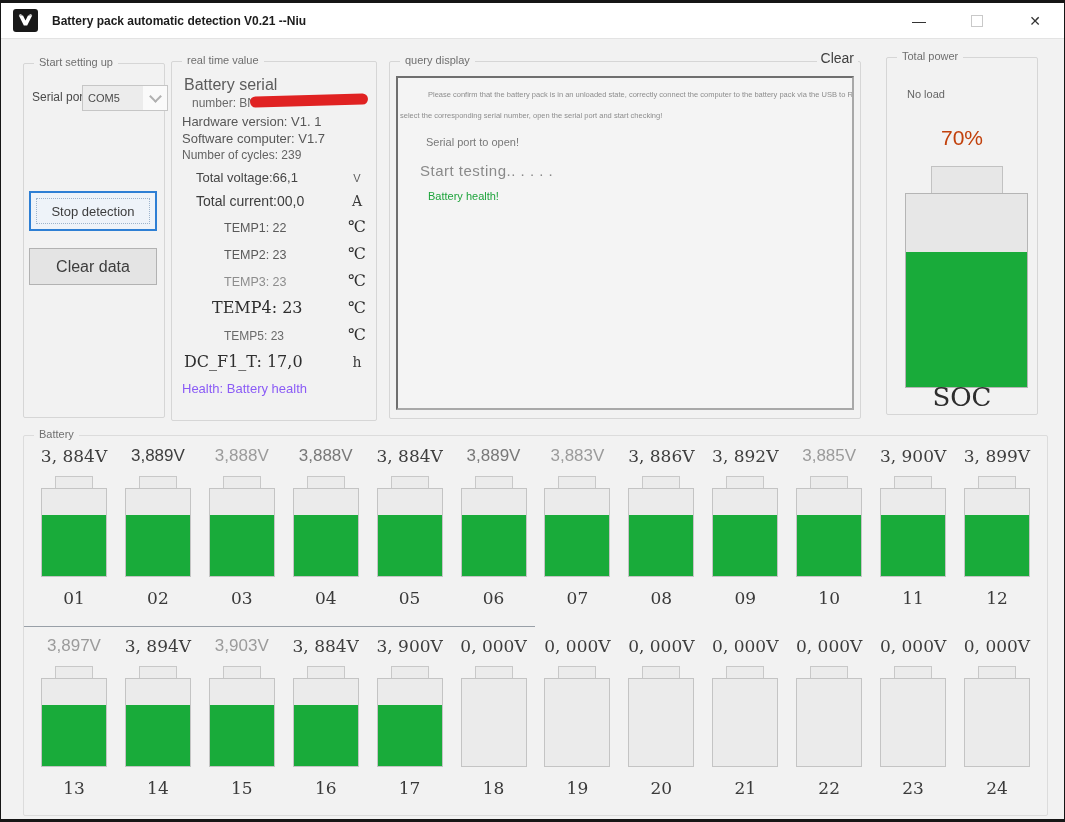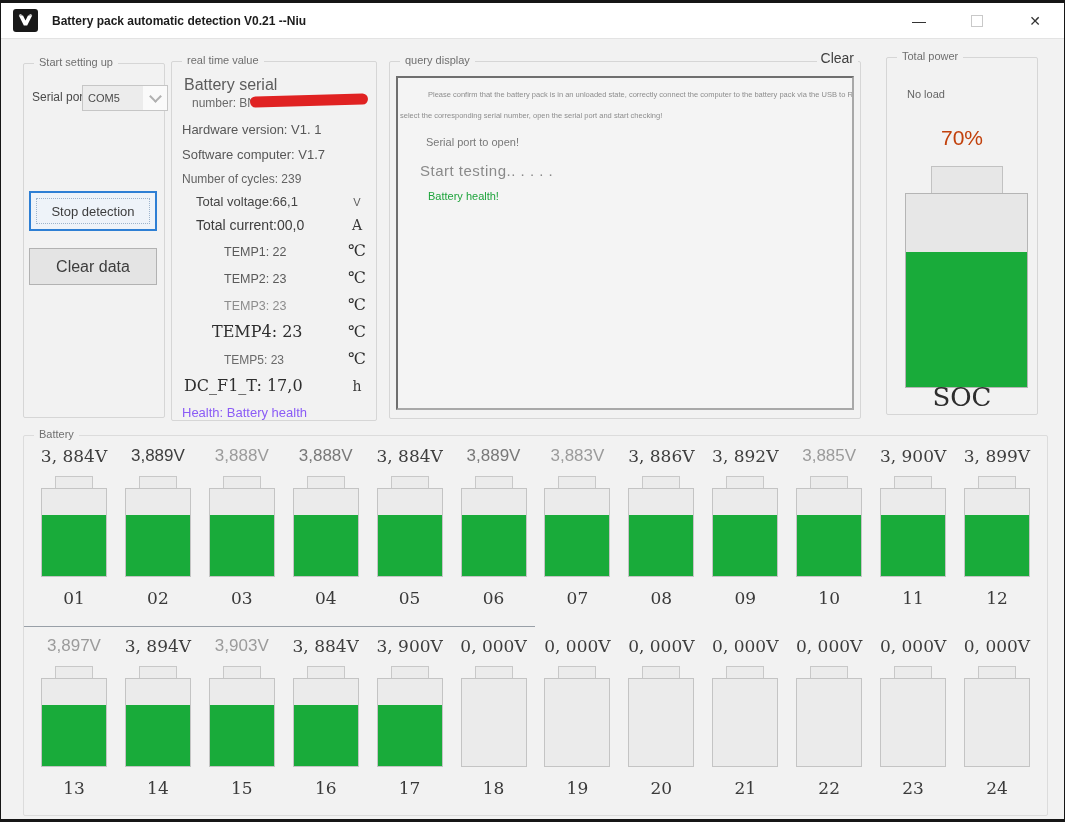--- a/index.html
+++ b/index.html
@@ -29,21 +29,21 @@
   #btn-close{top:66px;height:36px;font-size:12px;}
   #btn-stop{top:127px;height:40px;font-size:13px;background:#eef3f9;border:2px solid #2e7fd4;}
   #btn-stop::after{content:"";position:absolute;inset:5px;border:1px dotted #9db4cc;}
   #btn-clear{top:184px;height:37px;font-size:16px;}
   
   #realtime{left:170px;top:58px;width:206px;height:360px;}
   .rt-inner{position:absolute;inset:8px 6px 6px 8px;}
   .rt-serial-title{font-size:16px;color:#5c5c5c;margin:6px 0 2px 4px;}
   .rt-serial-num{position:relative;font-size:12px;color:#6a6a6a;margin-left:12px;height:16px;}
   .redact{position:absolute;left:58px;top:-1px;width:118px;height:11px;background:#e02222;border-radius:6px;transform:rotate(-1.5deg);}
-  .rt-line{font-size:13px;color:#575757;margin:10px 0 0 2px;}
+  .rt-line{font-size:13px;color:#575757;margin:2px 0 0 2px;}
   .rt-line.small{font-size:12px;color:#636363;}
   #rt-rows{margin-top:8px;}
   .rt-row{display:flex;align-items:baseline;margin-top:8px;}
   .rt-label{flex:1;}
   .rt-unit{width:26px;text-align:center;}
   .r-voltage .rt-label{font-size:13px;color:#454545;margin-left:16px;}
   .r-current .rt-label{font-size:14px;color:#3d3d3d;margin-left:16px;}
   .r-temp .rt-label{font-size:12.5px;color:#5a5a5a;margin-left:44px;}
   .r-temp3 .rt-label{color:#8d8d8d;}
   .r-temp4 .rt-label{font-family:"DejaVu Serif",serif;font-size:16px;color:#2e2e2e;margin-left:32px;}

